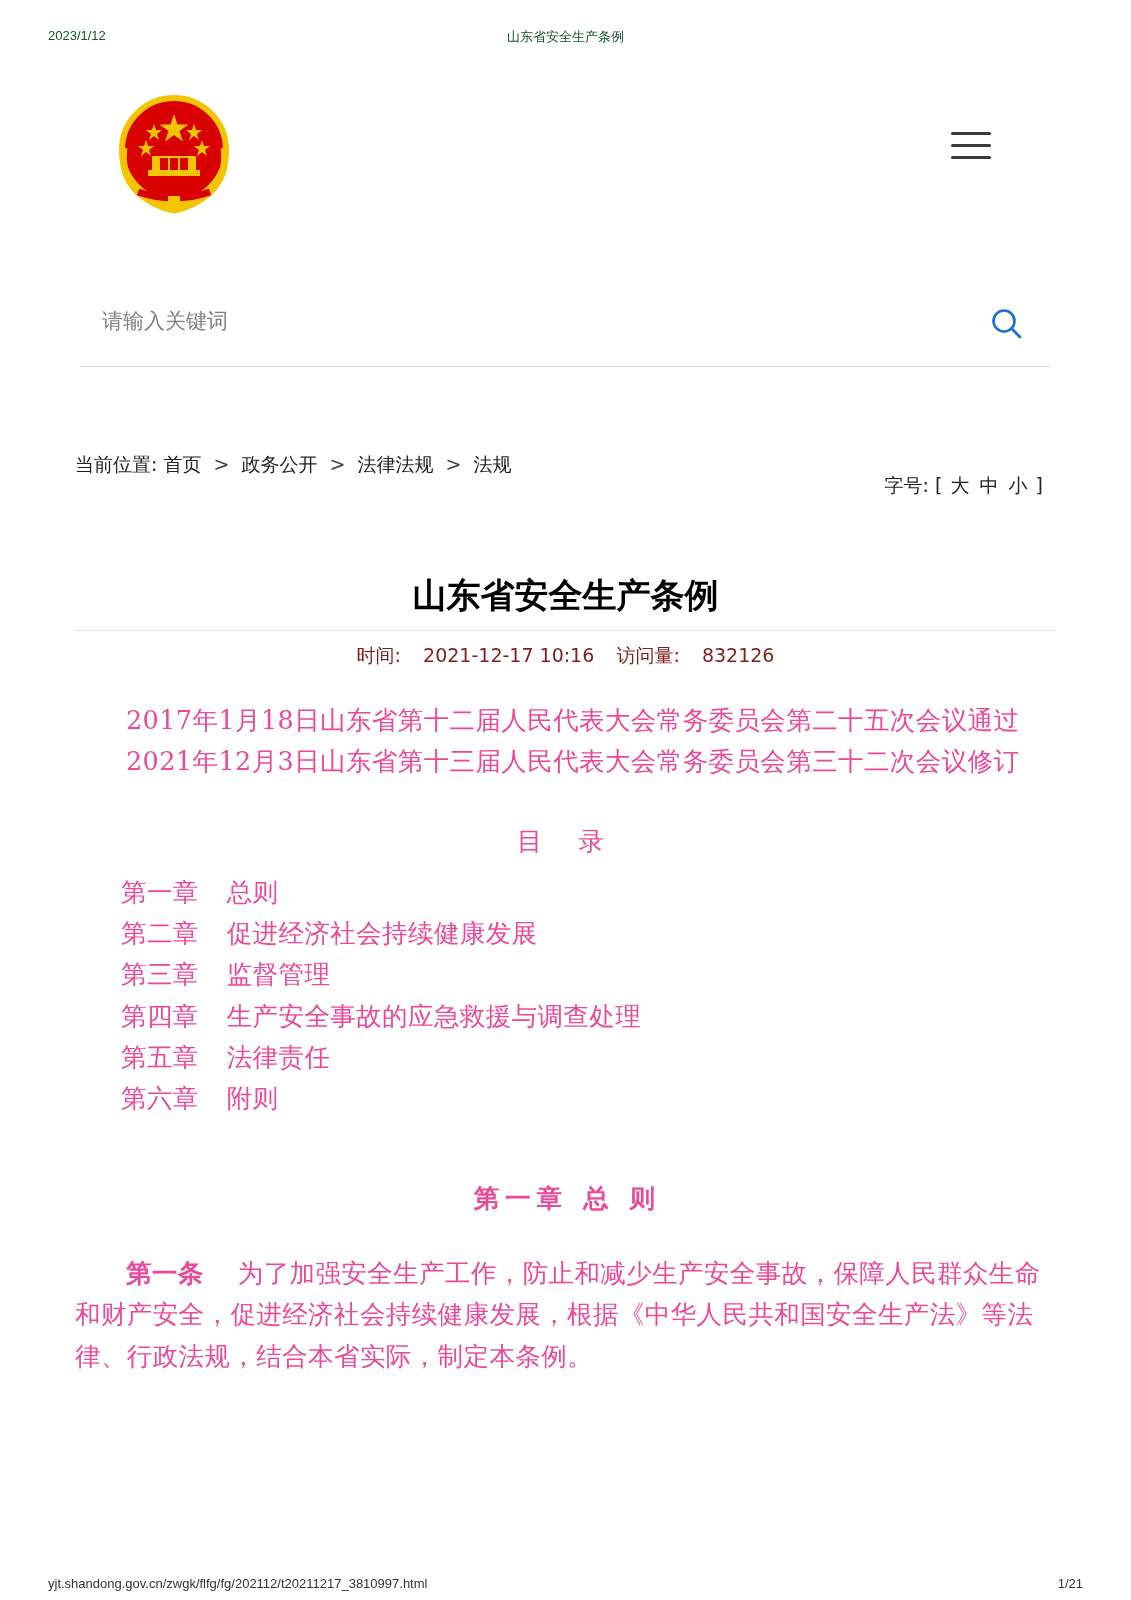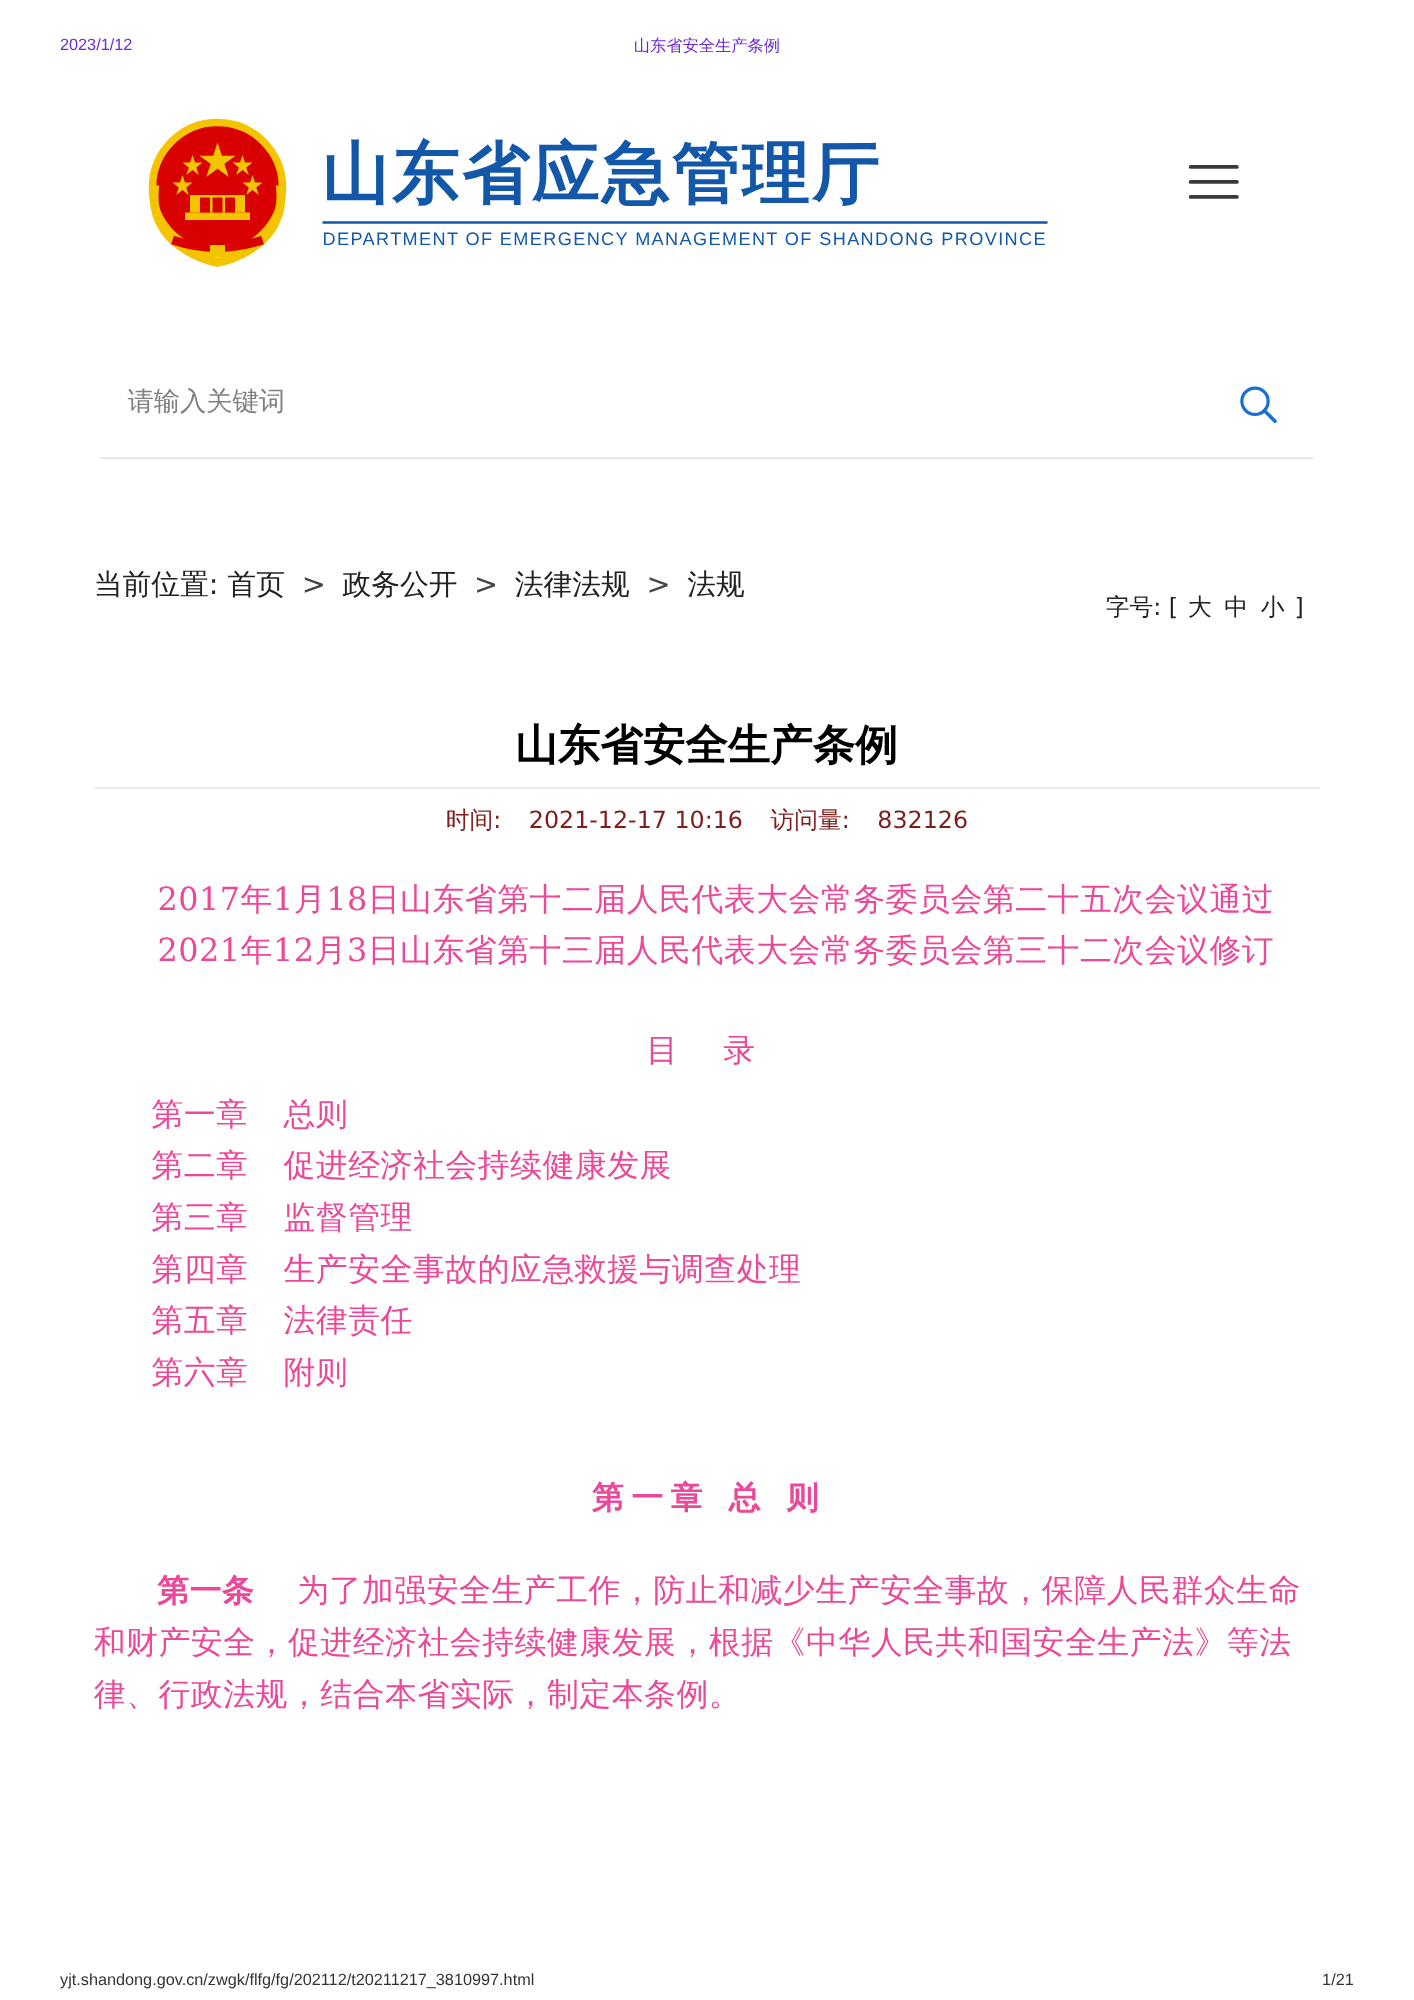--- a/index.html
+++ b/index.html
@@ -23,21 +23,21 @@
   }
 
   
   .print-header {
     position: absolute;
     top: 28px;
     left: 0;
     width: 100%;
     height: 20px;
     font-size: 13px;
-    color: #6d28d9;
+    color: #14532d;
   }
   .print-header .ph-date {
     position: absolute;
     left: 48px;
     top: 0;
   }
   .print-header .ph-title {
     position: absolute;
     width: 100%;
     text-align: center;
@@ -137,21 +137,21 @@
     width: 36px;
     height: 36px;
     cursor: pointer;
   }
 
   
   .breadcrumb {
     position: absolute;
     top: 452px;
     left: 75px;
-    font-size: 23px;
+    font-size: 19px;
     color: #222;
     font-family: "DejaVu Sans", sans-serif;
   }
   .breadcrumb .crumb { color: #222; }
   .breadcrumb .sep { margin: 0 6px; color: #444; }
 
   .fontsize {
     position: absolute;
     top: 473px;
     right: 88px;
@@ -264,24 +264,20 @@
           <rect x="44" y="68" width="44" height="14" fill="#f5c400"></rect>
           <rect x="40" y="82" width="52" height="6" fill="#f5c400"></rect>
           <rect x="52" y="70" width="8" height="12" fill="#d80000"></rect>
           <rect x="72" y="70" width="8" height="12" fill="#d80000"></rect>
           <rect x="62" y="70" width="8" height="12" fill="#d80000"></rect>
 
           <path d="M16 60 Q12 86 30 104 Q46 118 66 122 Q86 118 102 104 Q120 86 116 60" fill="none" stroke="#f5c400" stroke-width="7"></path>
           <path d="M30 104 Q66 116 102 104" fill="none" stroke="#d80000" stroke-width="7"></path>
           <rect x="60" y="108" width="12" height="10" fill="#f5c400"></rect>
         </svg>
-      </div>
-      <div class="logo-text">
-        <div class="logo-cn">山东省应急管理厅</div>
-        <div class="logo-en">DEPARTMENT OF EMERGENCY MANAGEMENT OF SHANDONG PROVINCE</div>
       </div>
     </div>
     <div class="hamburger">
       <span></span>
       <span></span>
       <span></span>
     </div>
   </div>
 
   <div class="search-row">

